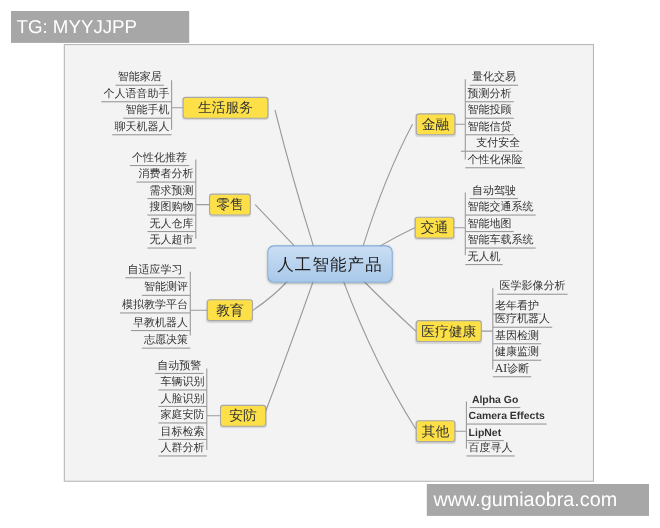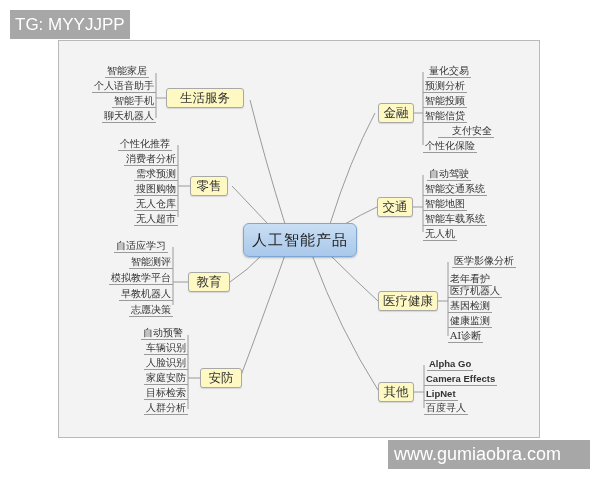--- a/index.html
+++ b/index.html
@@ -5,30 +5,30 @@
   html, body { margin:0; padding:0; }
   body { width:600px; height:480px; background:#ffffff; position:relative; overflow:hidden;
          font-family:"DejaVu Serif", "Liberation Serif", serif; }
   .frame { position:absolute; left:58px; top:40px; width:482px; height:398px;
            background:#f3f3f3; border:1px solid #b9b9b9; box-sizing:border-box; }
   svg.links { position:absolute; left:0; top:0; width:600px; height:480px; }
   .center { position:absolute; left:243px; top:223px; width:112px; height:32px;
             background:linear-gradient(#c9def3,#a9c8ea); border:1px solid #7ea7d6;
             border-radius:6px; box-shadow:0 1px 2px rgba(0,0,0,0.25);
             font-size:15px; color:#1e1e1e; display:flex; align-items:center; justify-content:center; letter-spacing:1px; }
-  .branch { position:absolute; height:20px; background:#fef9c3; border:1px solid #a8a8a8;
+  .branch { position:absolute; height:20px; background:#fde047; border:1px solid #a8a8a8;
             border-radius:3px; box-shadow:0 1px 1px rgba(0,0,0,0.12);
             font-size:12.5px; color:#333; display:flex; align-items:center; justify-content:center;
             padding:0 5px; box-sizing:border-box; white-space:nowrap; }
   .leaf { position:absolute; font-size:10px; color:#333; white-space:nowrap; line-height:13px;
           border-bottom:1px solid #9a9a9a; padding:0 2px; }
   .leaf.latin { font-family:"Liberation Sans", sans-serif; font-weight:bold; font-size:9.5px; }
   .leaf.left { text-align:right; }
   .tag { position:absolute; background:#a7a7a7; color:#fff; font-family:"Liberation Sans", sans-serif; }
-  .tag-top { left:10px; top:10px; width:120px; height:29px; font-size:17px; line-height:29px; padding-left:5px; box-sizing:border-box; }
+  .tag-top { left:10px; top:10px; width:162px; height:29px; font-size:17px; line-height:29px; padding-left:5px; box-sizing:border-box; }
   .tag-bottom { left:388px; top:440px; width:202px; height:29px; font-size:18px; line-height:29px; padding-left:6px; box-sizing:border-box; }
 </style>
 </head>
 <body>
 
 <div class="tag tag-top">TG: MYYJJPP</div>
 
 <div class="frame"></div>
 
 <svg class="links" viewBox="0 0 600 480">
@@ -90,21 +90,21 @@
 <div class="leaf left" style="right:412px;top:356px;">人脸识别</div>
 <div class="leaf left" style="right:412px;top:371px;">家庭安防</div>
 <div class="leaf left" style="right:412px;top:386px;margin-left:44px;">目标检索</div>
 <div class="leaf left" style="right:412px;top:401px;">人群分析</div>
 
 <div class="branch" style="left:378px;top:103px;width:36px;">金融</div>
 <div class="leaf" style="left:427px;top:64px;">量化交易</div>
 <div class="leaf" style="left:423px;top:79px;">预测分析</div>
 <div class="leaf" style="left:423px;top:94px;">智能投顾</div>
 <div class="leaf" style="left:423px;top:109px;">智能信贷</div>
-<div class="leaf" style="left:438px;top:124px;padding-left:14px;">支付安全</div>
+<div class="leaf" style="left:419px;top:124px;padding-left:14px;">支付安全</div>
 <div class="leaf" style="left:423px;top:139px;">个性化保险</div>
 
 <div class="branch" style="left:377px;top:197px;width:36px;">交通</div>
 <div class="leaf" style="left:427px;top:167px;">自动驾驶</div>
 <div class="leaf" style="left:423px;top:182px;">智能交通系统</div>
 <div class="leaf" style="left:423px;top:197px;">智能地图</div>
 <div class="leaf" style="left:423px;top:212px;">智能车载系统</div>
 <div class="leaf" style="left:423px;top:227px;">无人机</div>
 
 <div class="branch" style="left:378px;top:291px;width:60px;">医疗健康</div>

